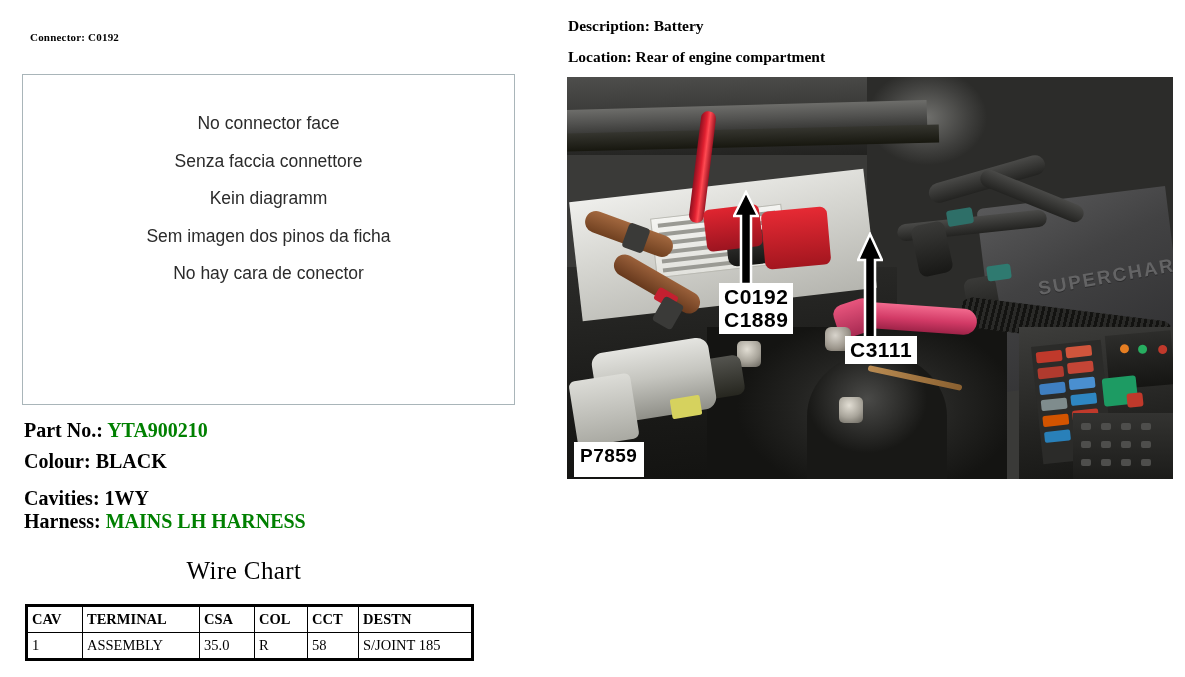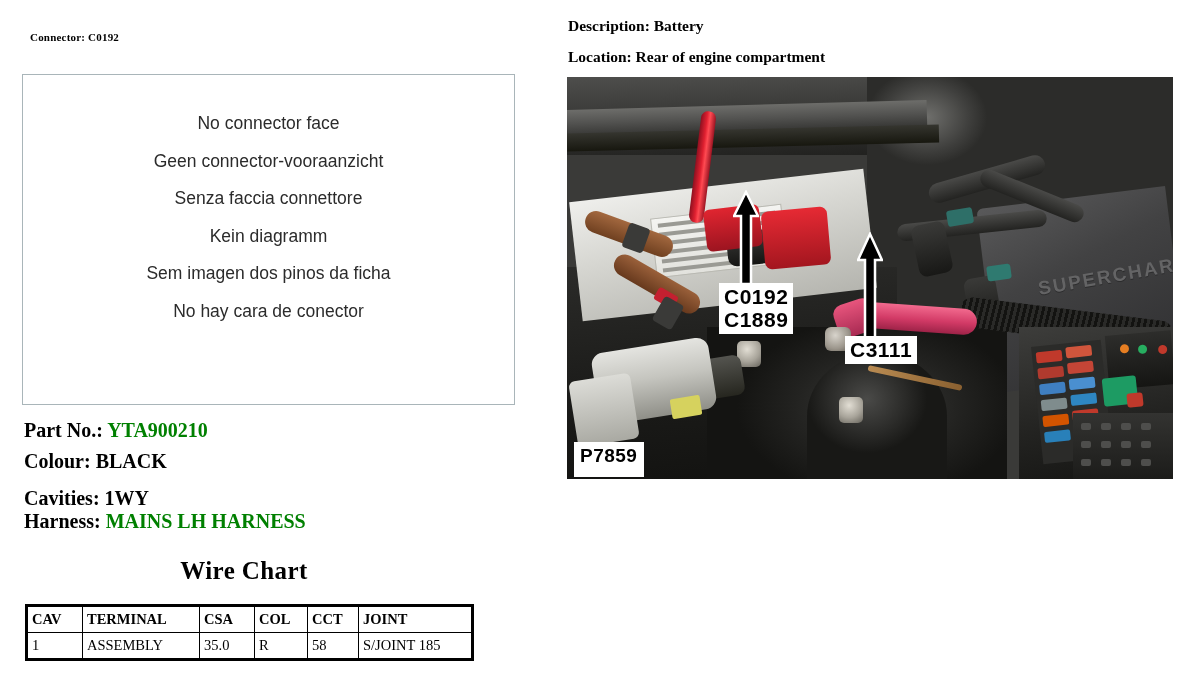--- a/index.html
+++ b/index.html
@@ -69,21 +69,21 @@
   #meta-harness { top: 510px; }
   .meta-row .lbl { font-weight: bold; }
   .meta-row .val { font-weight: bold; }
 
   #wire-chart-title {
     left: 24px;
     top: 557px;
     width: 440px;
     text-align: center;
     font-size: 25px;
-    font-weight: bold;
+    font-weight: normal;
     letter-spacing: .4px;
   }
 
   #wire-chart-table {
     left: 25px;
     top: 604px;
     border-collapse: collapse;
     border: 3px solid #000000;
     background: #ffffff;
   }
@@ -407,21 +407,20 @@
 <body>
 
 <div class="abs bold-serif" id="connector-heading">
   <span>Connector:</span>
   <span class="val">C0192</span>
 </div>
 
 <div class="abs" id="no-face-box">
   <div id="no-face-list">
     <div>No connector face</div>
-    <div>Geen connector-vooraanzicht</div>
     <div>Senza faccia connettore</div>
     <div>Kein diagramm</div>
     <div>Sem imagen dos pinos da ficha</div>
     <div>No hay cara de conector</div>
   </div>
 </div>
 
 <div class="abs meta-row bold-serif" id="meta-part">
   <span class="lbl">Part No.:</span>
   <span class="val green">YTA900210</span>
@@ -445,21 +444,21 @@
 <div class="abs bold-serif" id="wire-chart-title">Wire Chart</div>
 
 <table class="abs" id="wire-chart-table">
   <thead>
     <tr>
       <td class="c-cav">CAV</td>
       <td class="c-term">TERMINAL</td>
       <td class="c-csa">CSA</td>
       <td class="c-col">COL</td>
       <td class="c-cct">CCT</td>
-      <td class="c-destn">JOINT</td>
+      <td class="c-destn">DESTN</td>
     </tr>
   </thead>
   <tbody>
     <tr>
       <td class="c-cav">1</td>
       <td class="c-term">ASSEMBLY</td>
       <td class="c-csa">35.0</td>
       <td class="c-col">R</td>
       <td class="c-cct">58</td>
       <td class="c-destn">S/JOINT 185</td>

